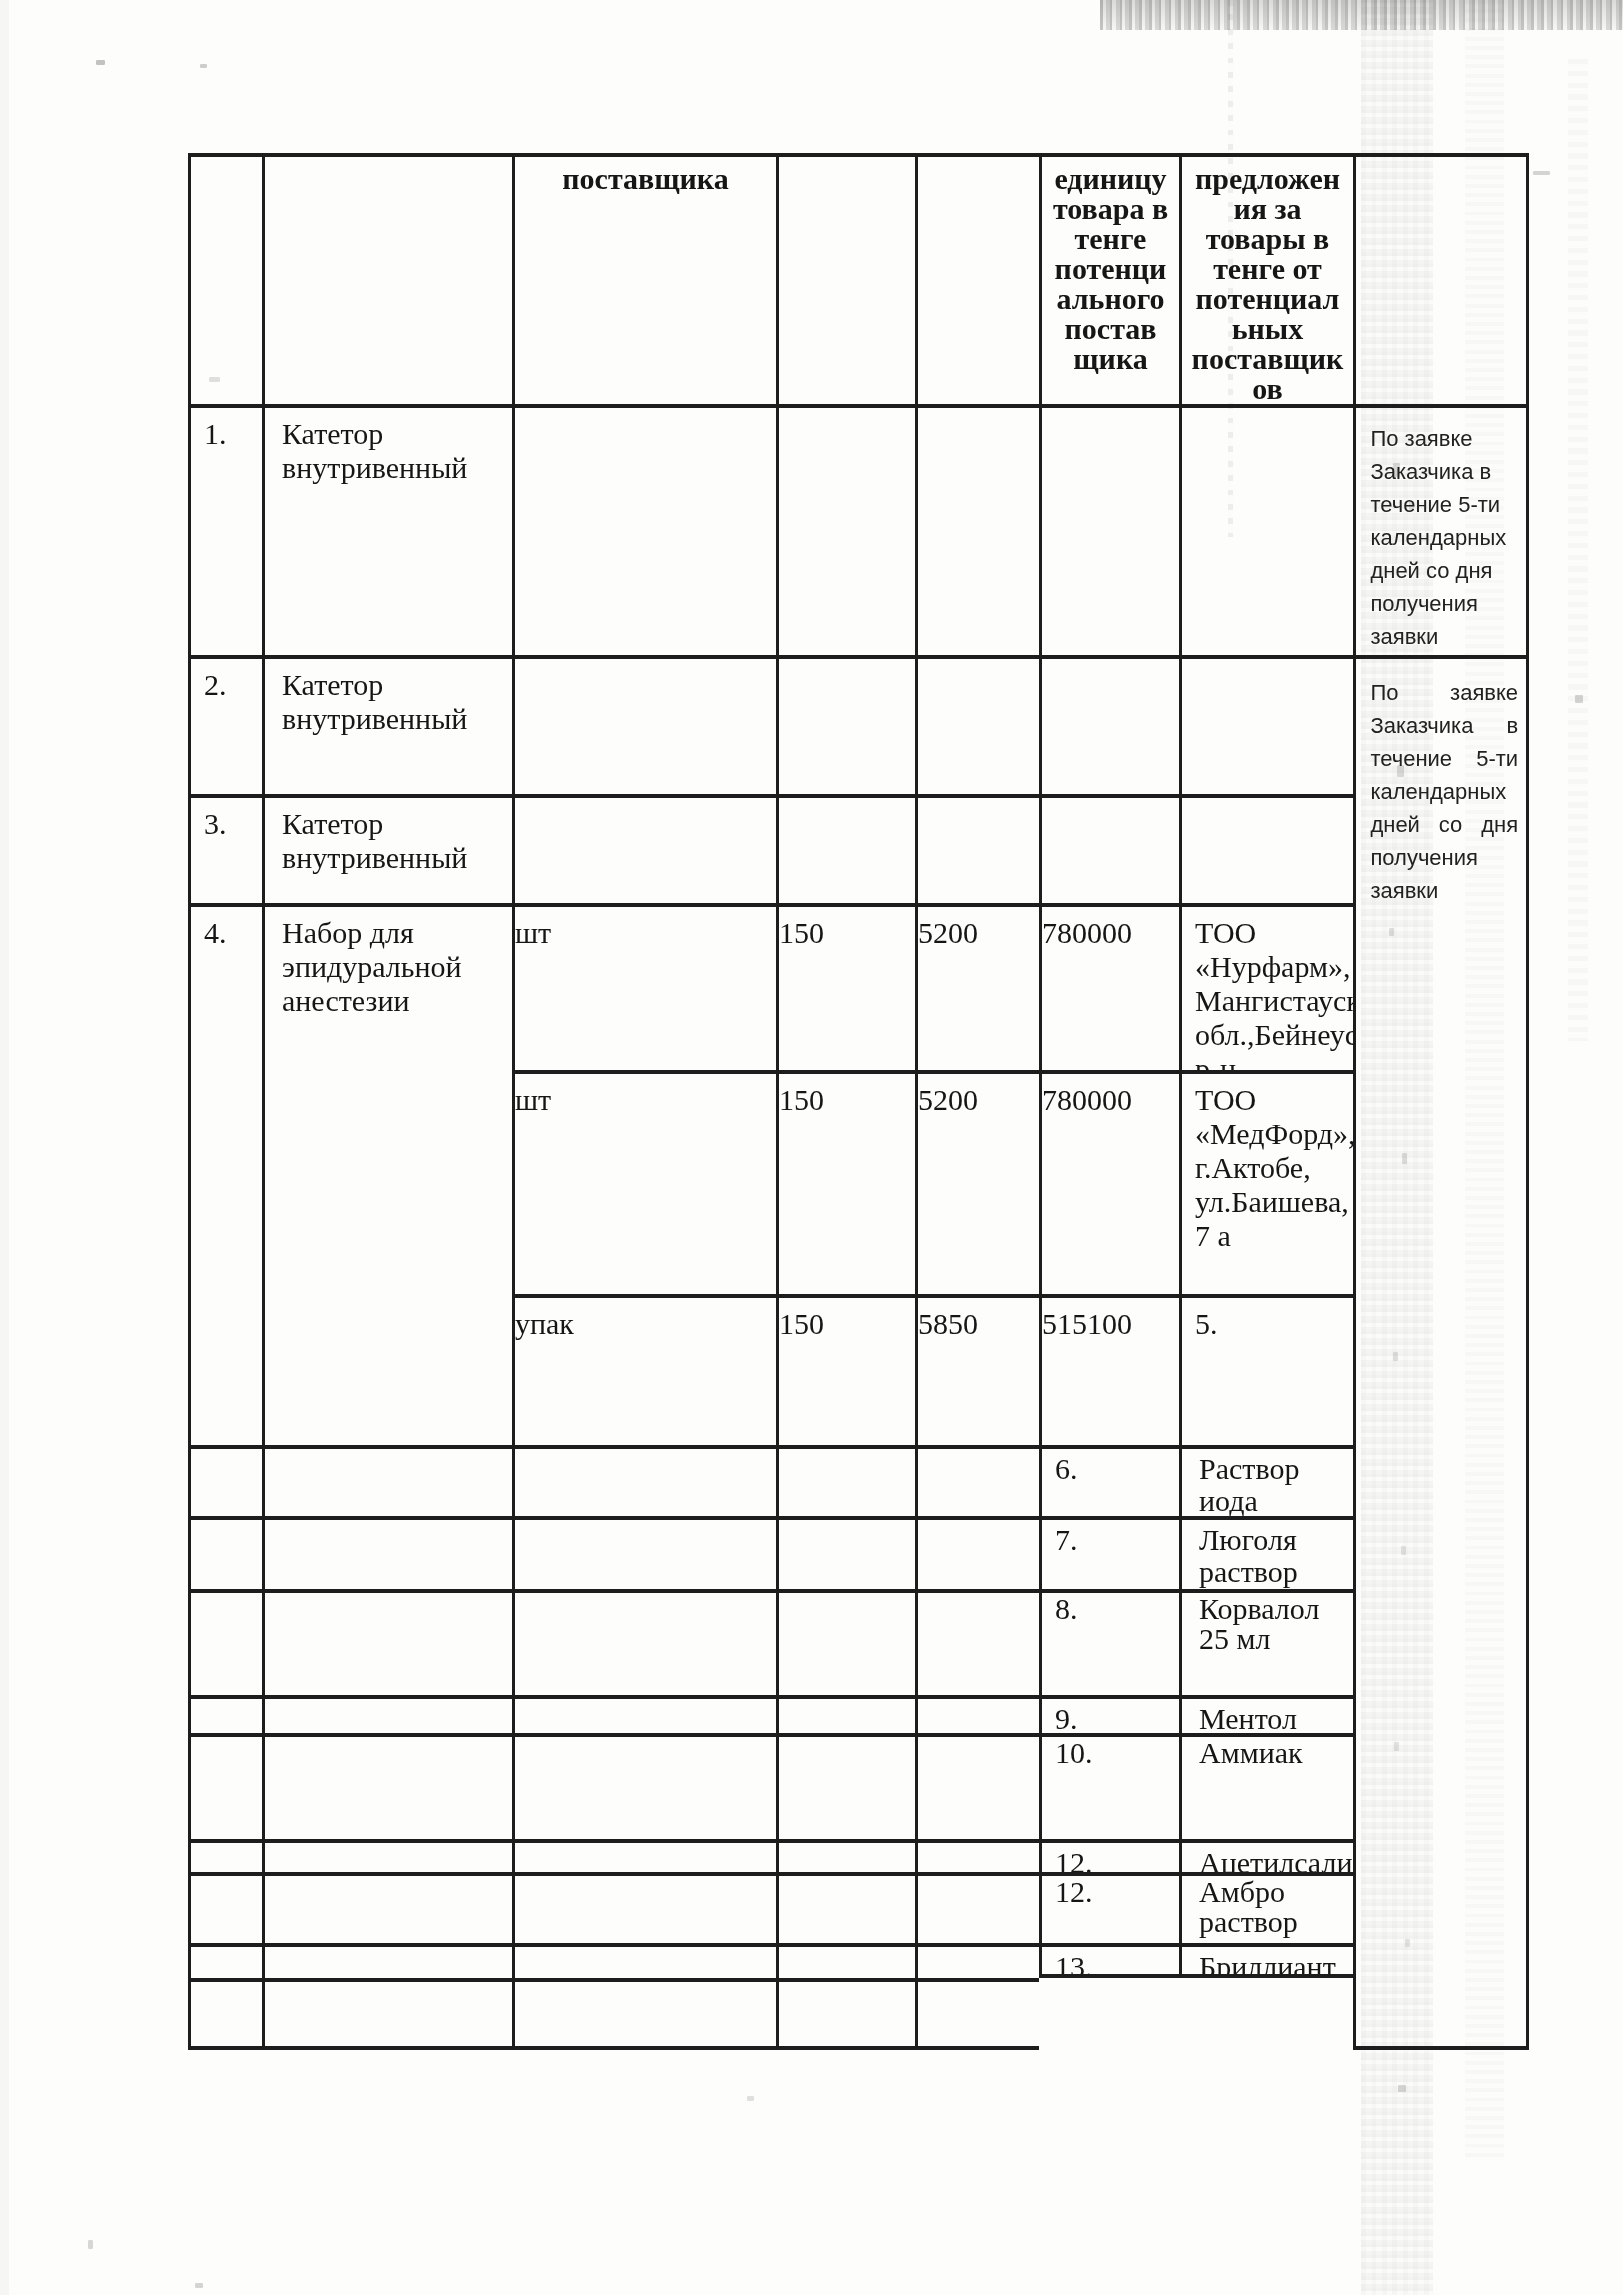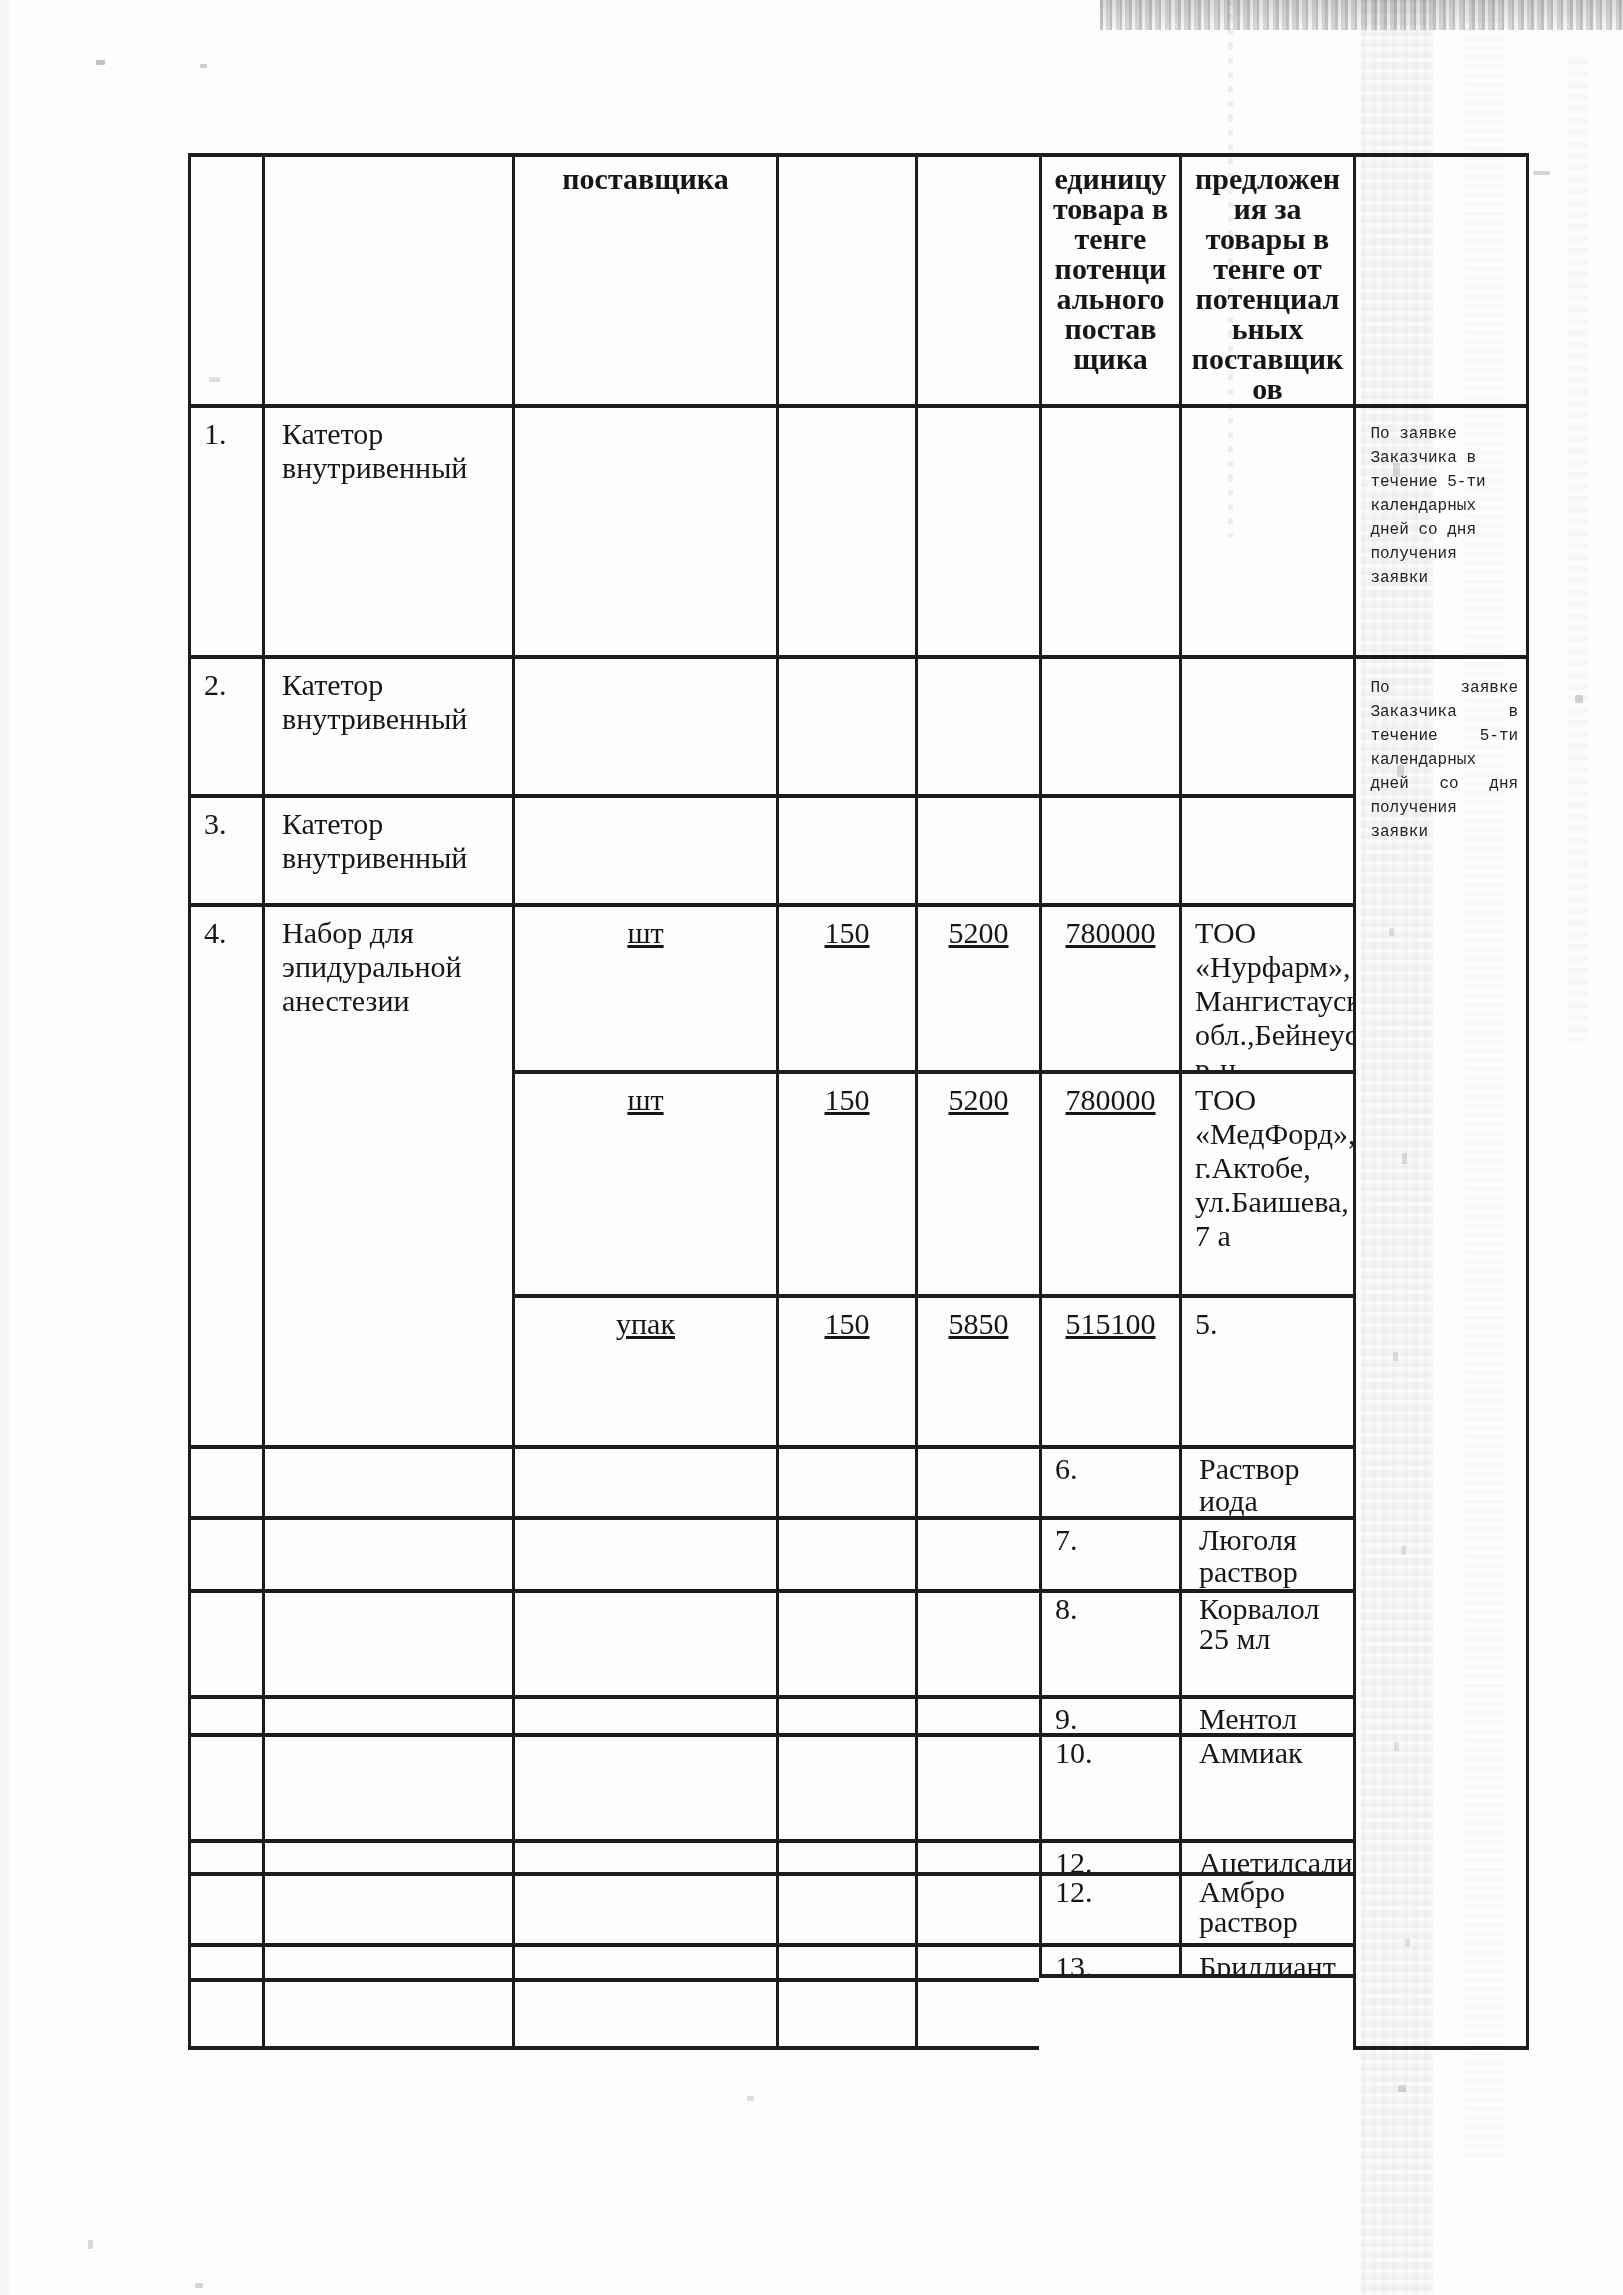--- a/index.html
+++ b/index.html
@@ -33,26 +33,26 @@
   .br{border-right:3.9px solid var(--bd);}
   .bb{border-bottom:4.6px solid var(--bd);}
   .head{
     font-weight:bold;text-align:center;
     white-space:pre-line;line-height:1.0;
     padding-top:6.5px;font-size:30px;
   }
   .numc{padding:9.2px 2.6px 0 13px;}
   .name{white-space:pre-line;padding:9.2px 5.2px 0 17px;}
   .sup{white-space:pre-line;padding:9.2px 3.9px 0 13px;}
-  .val{text-align:center;padding-top:9.2px;text-decoration:underline;}
+  .val{padding-top:9.2px;}
   .tight{padding-top:1.3px;line-height:1.0;}
   .snug{padding-top:3.9px;line-height:1.08;}
   .dlv{
-    font-family:Liberation Mono, monospace;
-    font-size:16px;line-height:1.5;color:var(--dlv-ink);
+    font-family:Liberation Sans, sans-serif;
+    font-size:22px;line-height:1.5;color:var(--dlv-ink);
   }
   .dlv1{white-space:pre-line;padding:14.4px 7.9px 0 14.4px;}
   .dlv2{text-align:justify;padding:17px 7.9px 0 14.4px;}
   
   .artifact{position:absolute;pointer-events:none;}
   .band-main{
     left:1361px;top:0;width:72px;height:2295px;
     background:
       repeating-linear-gradient(to bottom,
         rgba(110,110,110,0.07) 0 3.3px,

